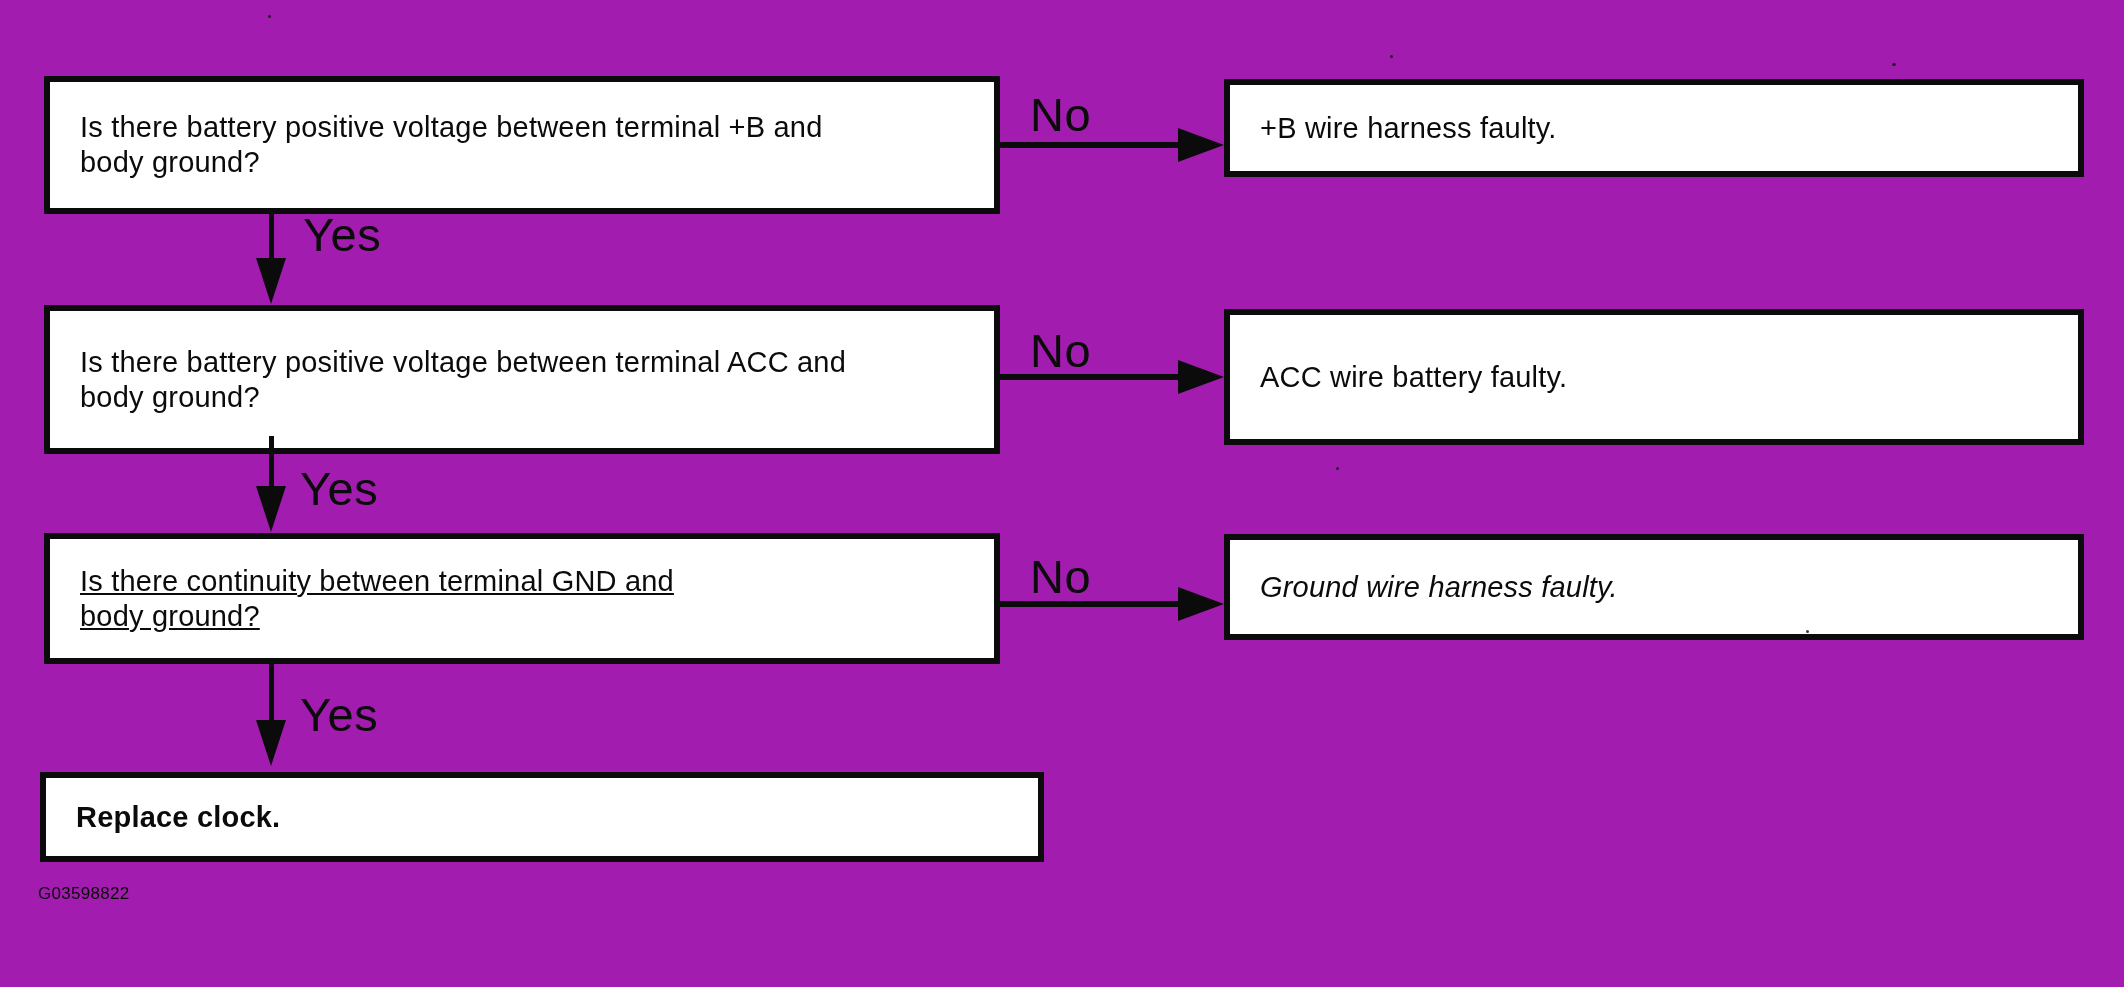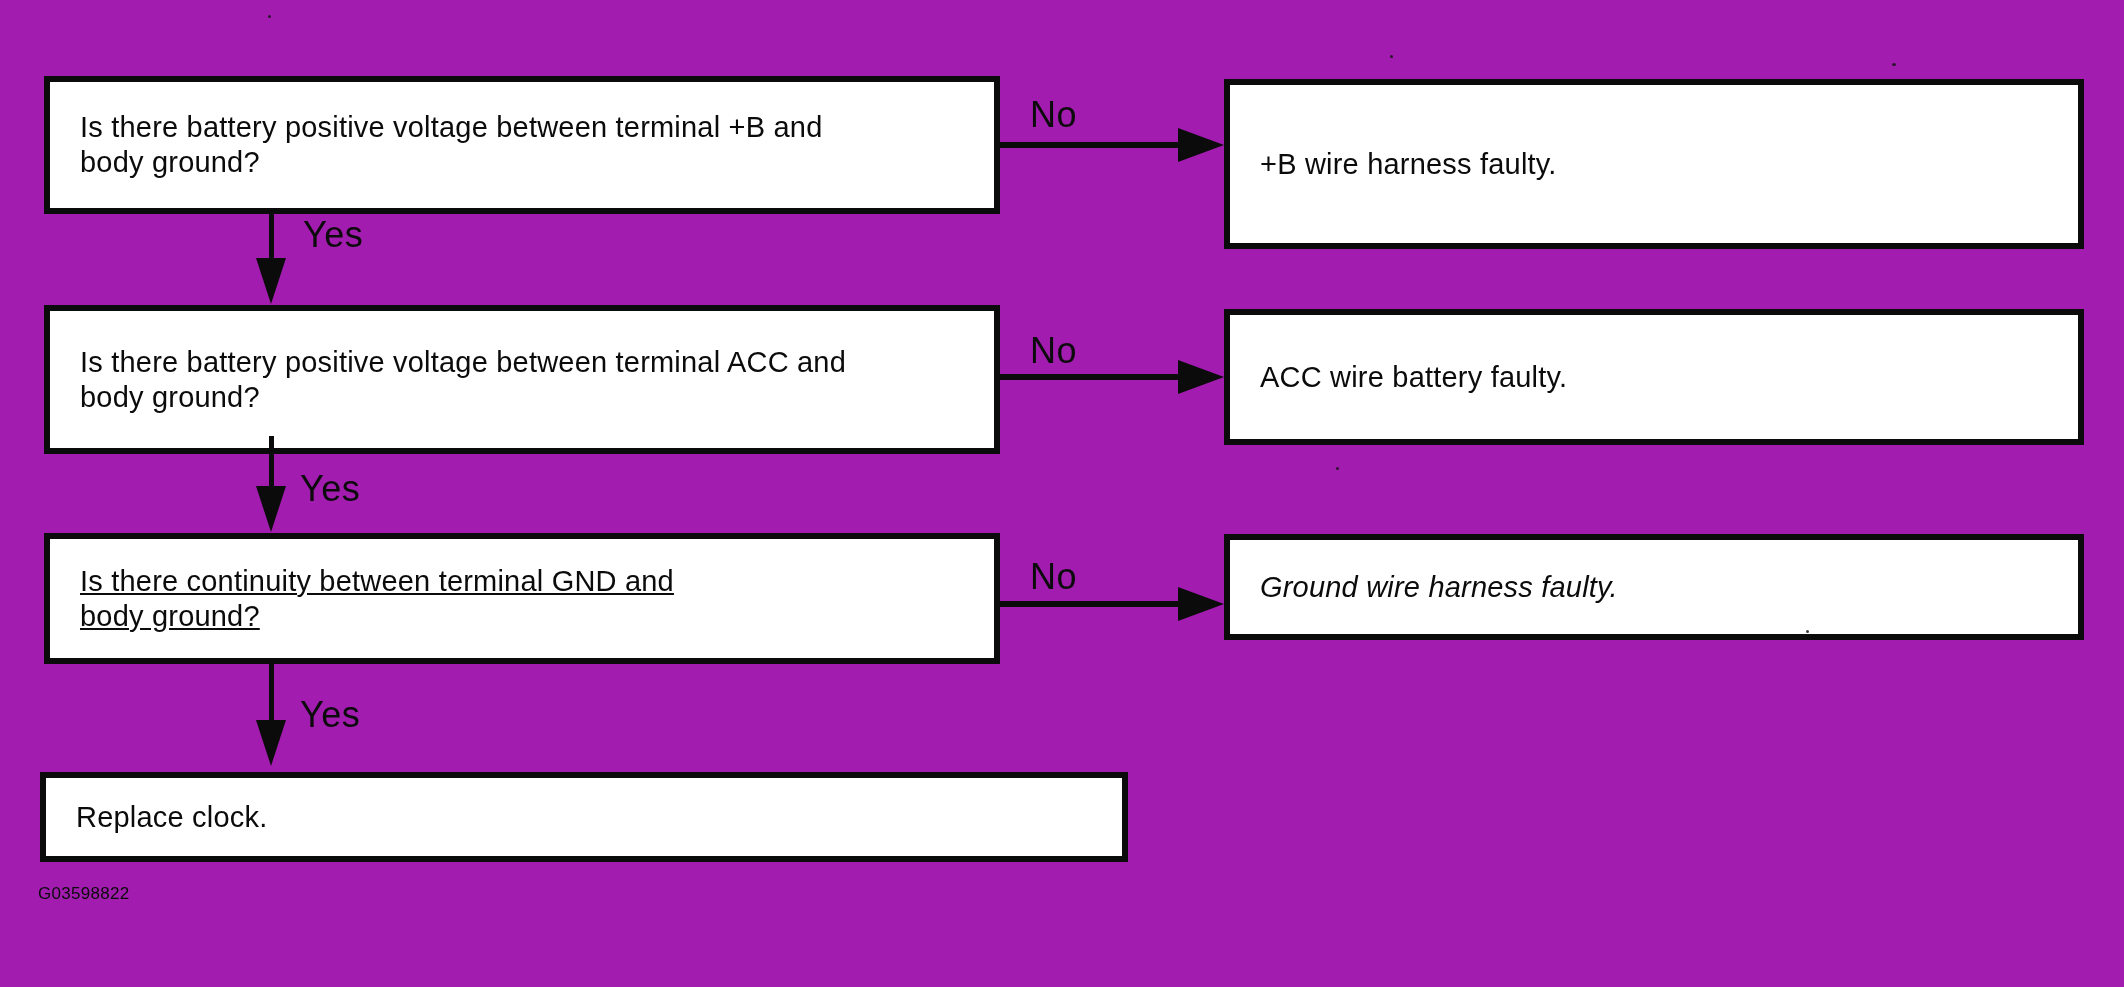--- a/index.html
+++ b/index.html
@@ -31,30 +31,30 @@
     font-size: 29px;
     line-height: 35px;
     letter-spacing: 0.2px;
     white-space: nowrap;
   }
   
   .qbox { left: 44px; width: 956px; }
   .qbox1 { top: 76px;  height: 138px; }
   .qbox2 { top: 305px; height: 149px; }
   .qbox3 { top: 533px; height: 131px; text-decoration: underline; }
-  .fbox  { left: 40px; top: 772px; width: 1088px; height: 90px; }
+  .fbox  { left: 40px; top: 772px; width: 1004px; height: 90px; font-weight: bold; }
   
   .abox { left: 1224px; width: 860px; }
-  .abox1 { top: 79px;  height: 170px; }
+  .abox1 { top: 79px;  height: 98px; }
   .abox2 { top: 309px; height: 136px; }
   .abox3 { top: 534px; height: 106px; font-style: italic; }
 
   .decision-label {
     position: absolute;
-    font-size: 36px;
+    font-size: 47px;
     line-height: 46px;
     letter-spacing: 0.5px;
     color: #0b0b0b;
     white-space: nowrap;
   }
   .yes1 { left: 303px; top: 212px; }
   .yes2 { left: 300px; top: 466px; }
   .yes3 { left: 300px; top: 692px; }
   .no1  { left: 1030px; top: 92px; }
   .no2  { left: 1030px; top: 328px; }

